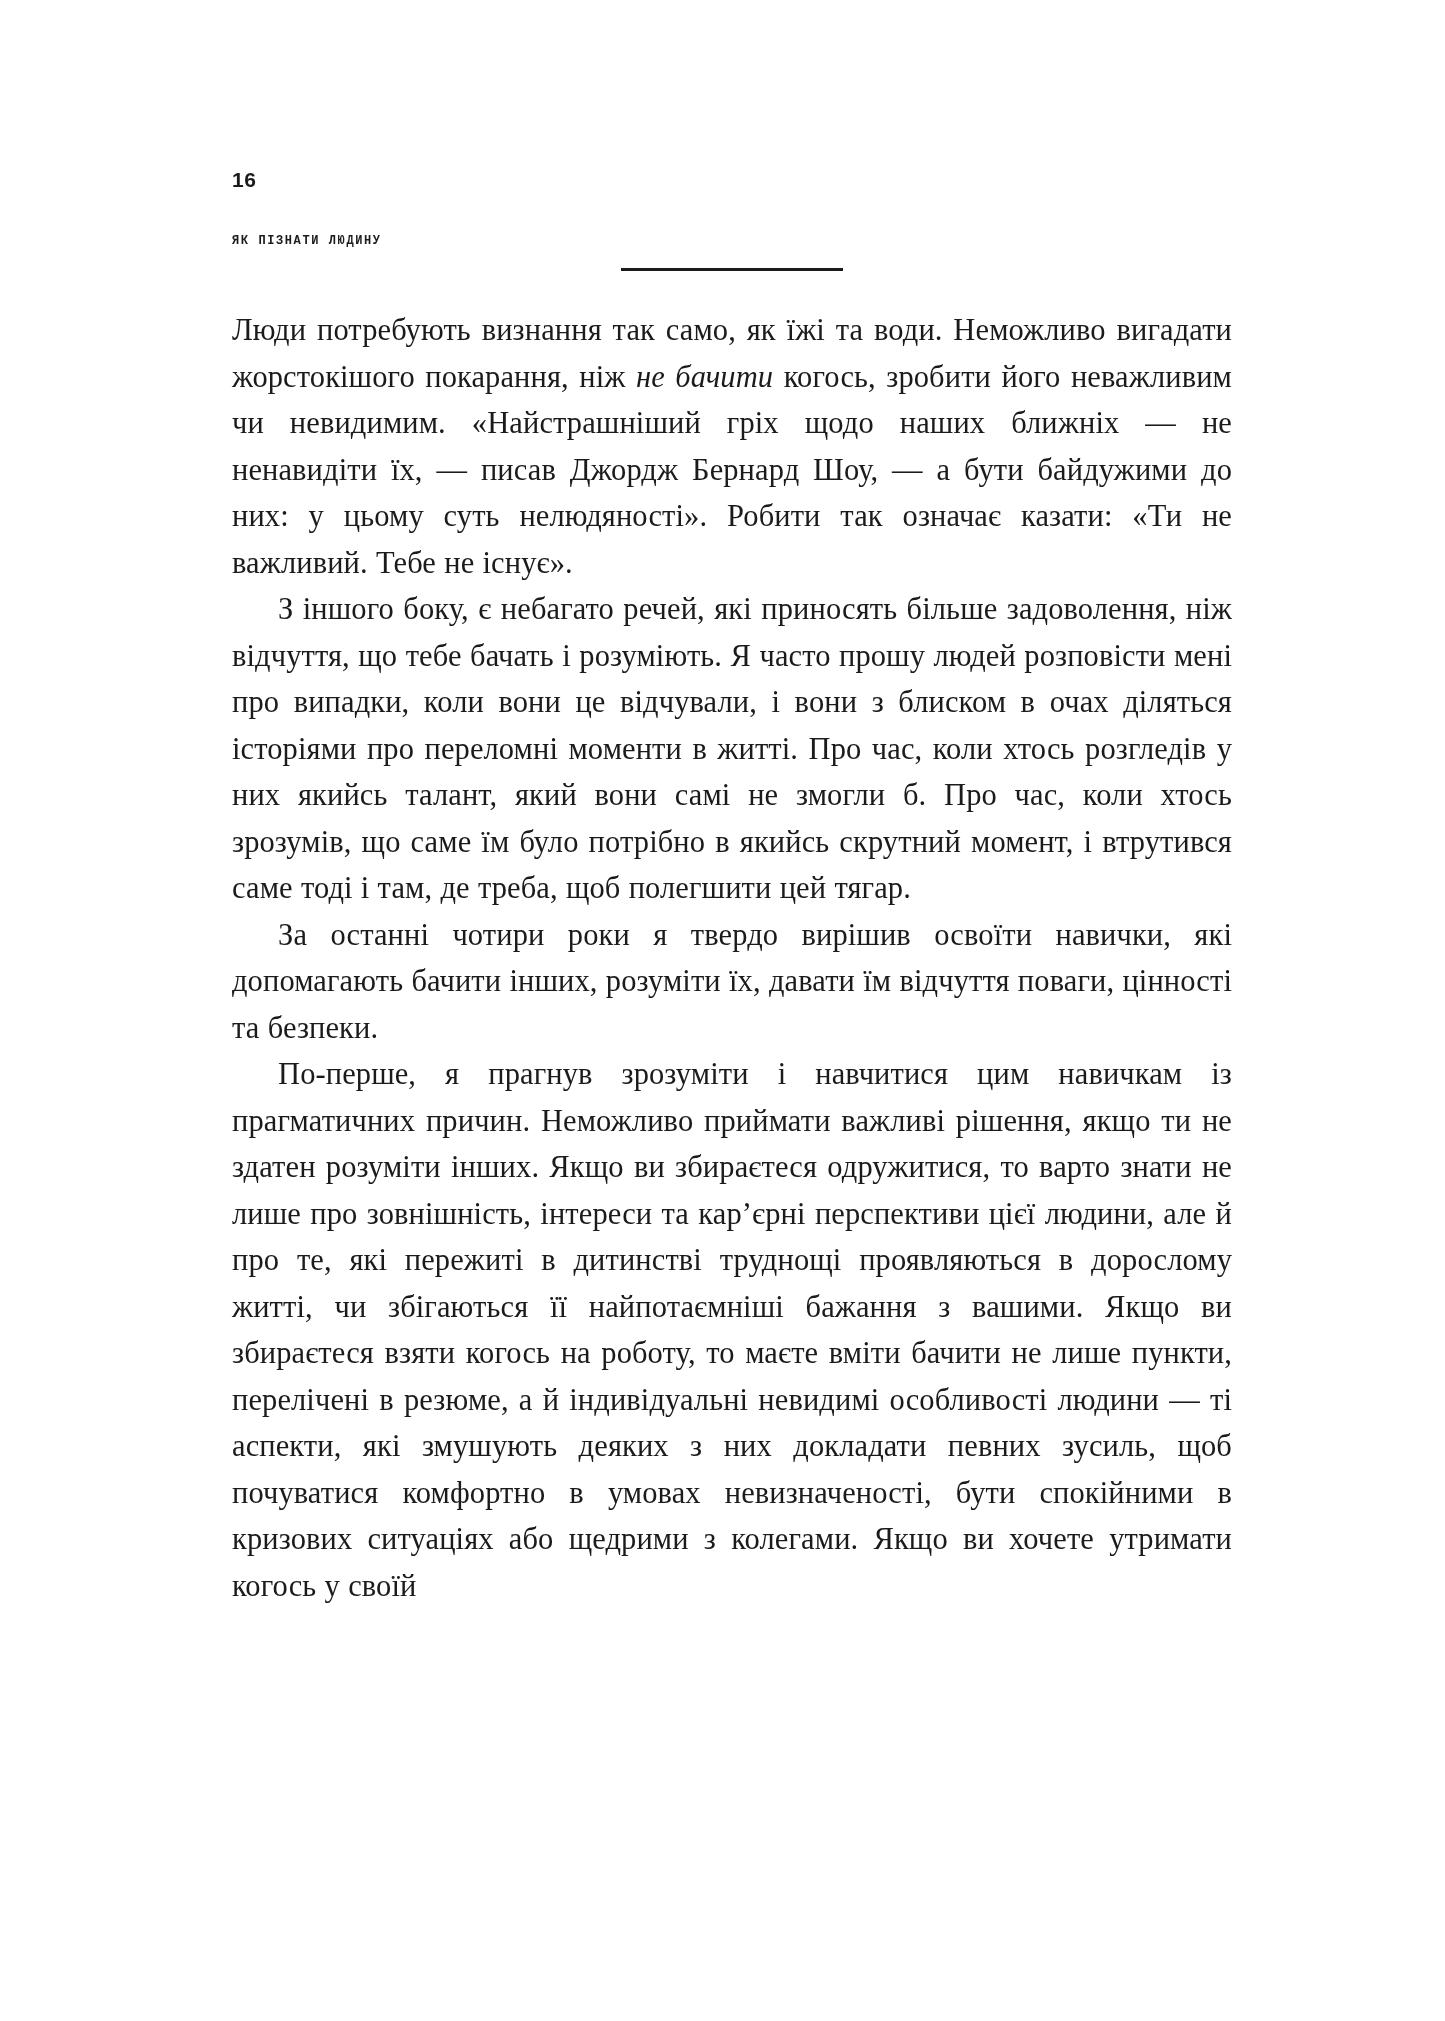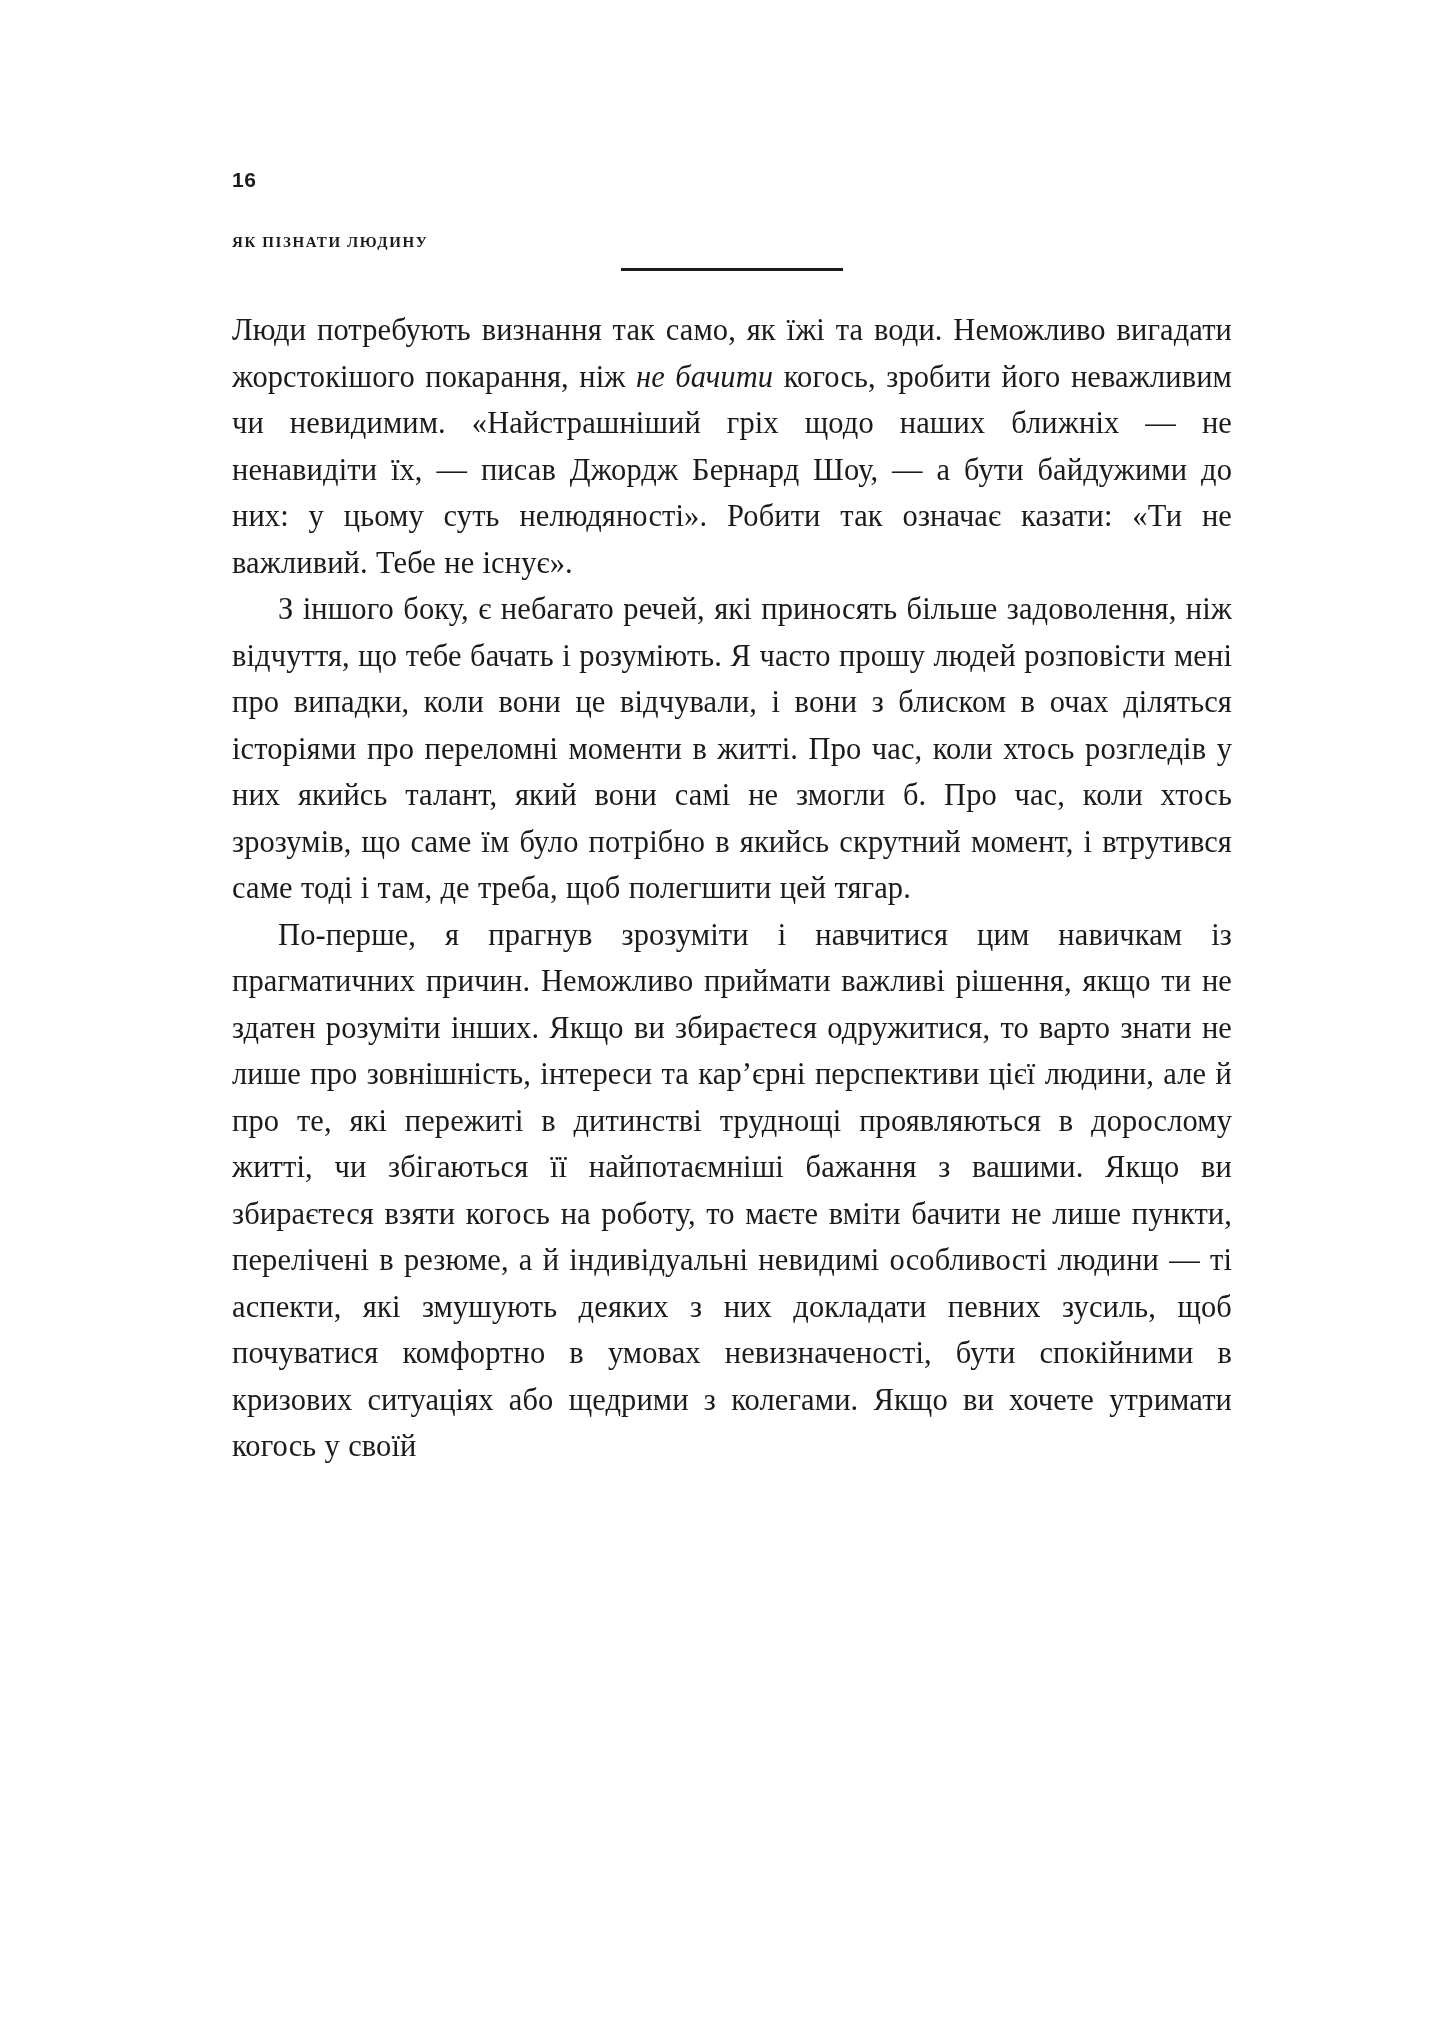--- a/index.html
+++ b/index.html
@@ -32,22 +32,22 @@
     flex-direction: column;
   }
   .folio {
     font-family: "Liberation Sans", sans-serif;
     font-size: 21px;
     font-weight: bold;
     letter-spacing: 0.5px;
     color: #1b1b1b;
   }
   .head-title {
-    font-family: Liberation Serif, serif;
-    font-size: 15px;
+    font-family: Liberation Mono, monospace;
+    font-size: 12px;
     font-weight: bold;
     letter-spacing: 1.6px;
     color: #1b1b1b;
     text-transform: uppercase;
   }
   .divider-wrap {
     margin-top: 72px;
     margin-bottom: 36px;
     display: flex;
     justify-content: center;
@@ -86,17 +86,18 @@
       <span class="head-title">ЯК ПІЗНАТИ ЛЮДИНУ</span>
     </div>
 
     <div class="divider-wrap">
       <div class="divider"></div>
     </div>
 
     <div class="body-text">
       <p>Люди потребують визнання так само, як їжі та води. Неможливо вигадати жорстокішого покарання, ніж <em>не бачити</em> когось, зробити його неважливим чи невидимим. «Найстрашніший гріх щодо наших ближніх — не ненавидіти їх, — писав Джордж Бернард Шоу, — а бути байдужими до них: у цьому суть нелюдяності». Робити так означає казати: «Ти не важливий. Тебе не існує».</p>
       <p class="indent">З іншого боку, є небагато речей, які приносять більше задоволення, ніж відчуття, що тебе бачать і розуміють. Я часто прошу людей розповісти мені про випадки, коли вони це відчували, і вони з блиском в очах діляться історіями про переломні моменти в житті. Про час, коли хтось розгледів у них якийсь талант, який вони самі не змогли б. Про час, коли хтось зрозумів, що саме їм було потрібно в якийсь скрутний момент, і втрутився саме тоді і там, де треба, щоб полегшити цей тягар.</p>
+      <p class="indent">За останні чотири роки я твердо вирішив освоїти навички, які допомагають бачити інших, розуміти їх, давати їм відчуття поваги, цінності та безпеки.</p>
       <p class="indent">По-перше, я прагнув зрозуміти і навчитися цим навичкам із прагматичних причин. Неможливо приймати важливі рішення, якщо ти не здатен розуміти інших. Якщо ви збираєтеся одружитися, то варто знати не лише про зовнішність, інтереси та кар’єрні перспективи цієї людини, але й про те, які пережиті в дитинстві труднощі проявляються в дорослому житті, чи збігаються її найпотаємніші бажання з вашими. Якщо ви збираєтеся взяти когось на роботу, то маєте вміти бачити не лише пункти, перелічені в резюме, а й індивідуальні невидимі особливості людини — ті аспекти, які змушують деяких з них докладати певних зусиль, щоб почуватися комфортно в умовах невизначеності, бути спокійними в кризових ситуаціях або щедрими з колегами. Якщо ви хочете утримати когось у своїй</p>
     </div>
 
   </div>
 </div>
 
 </body></html>

